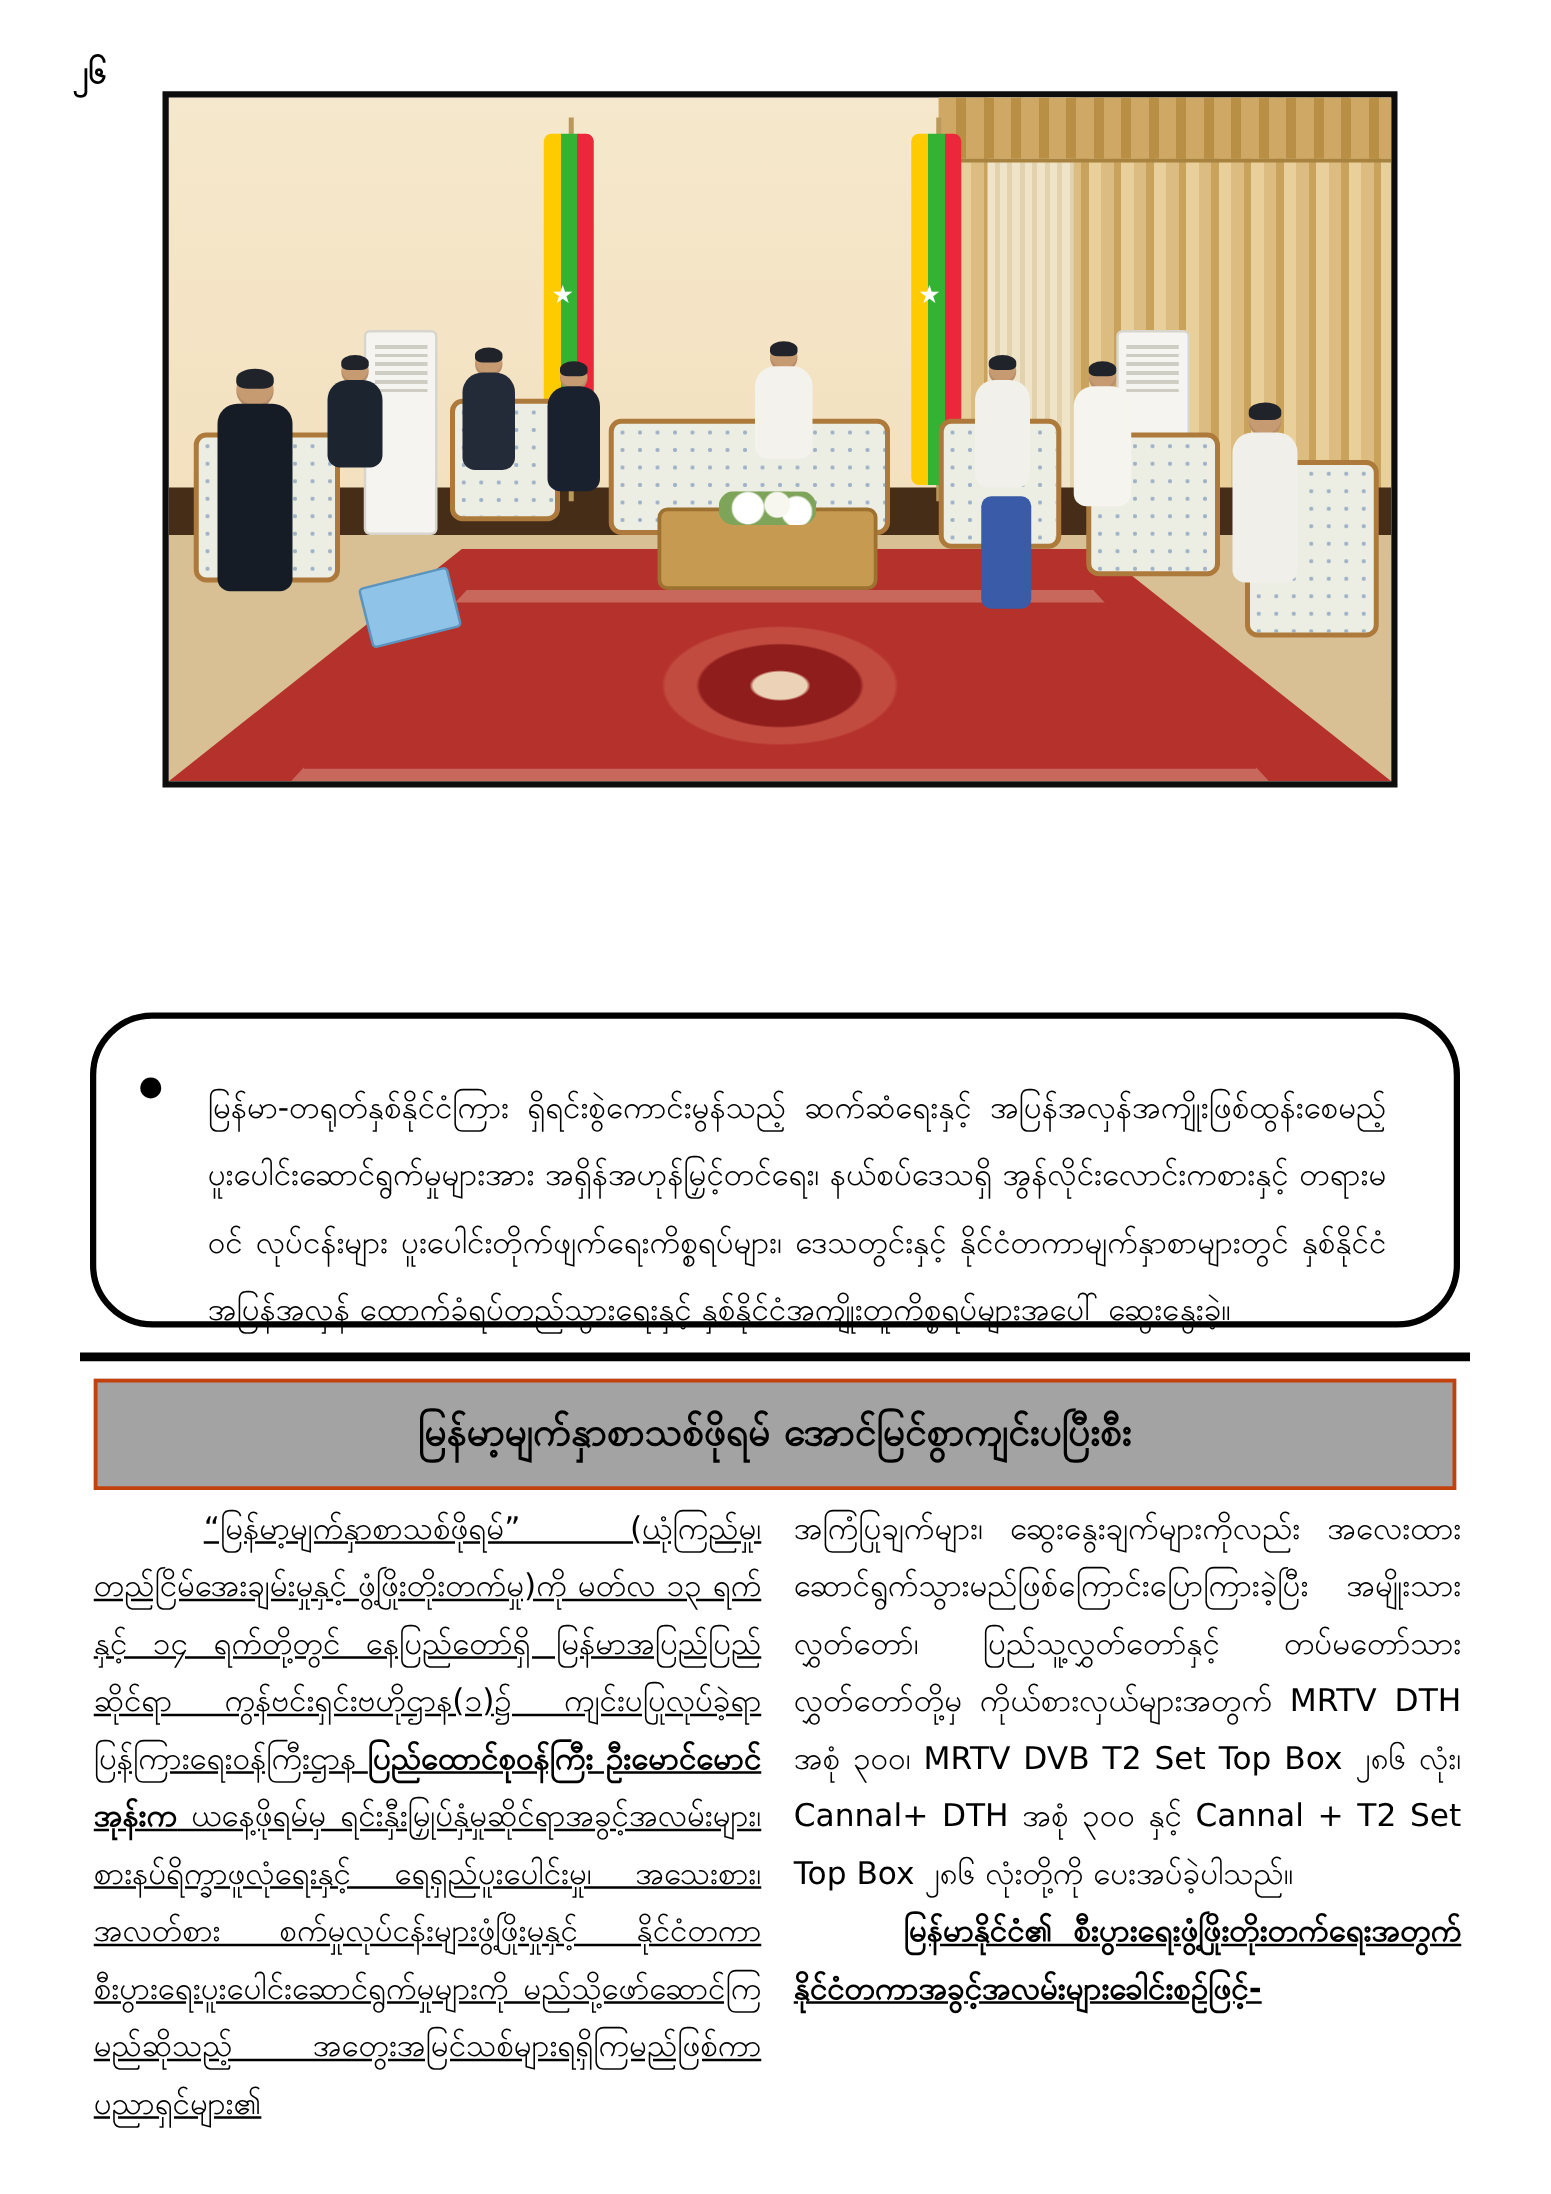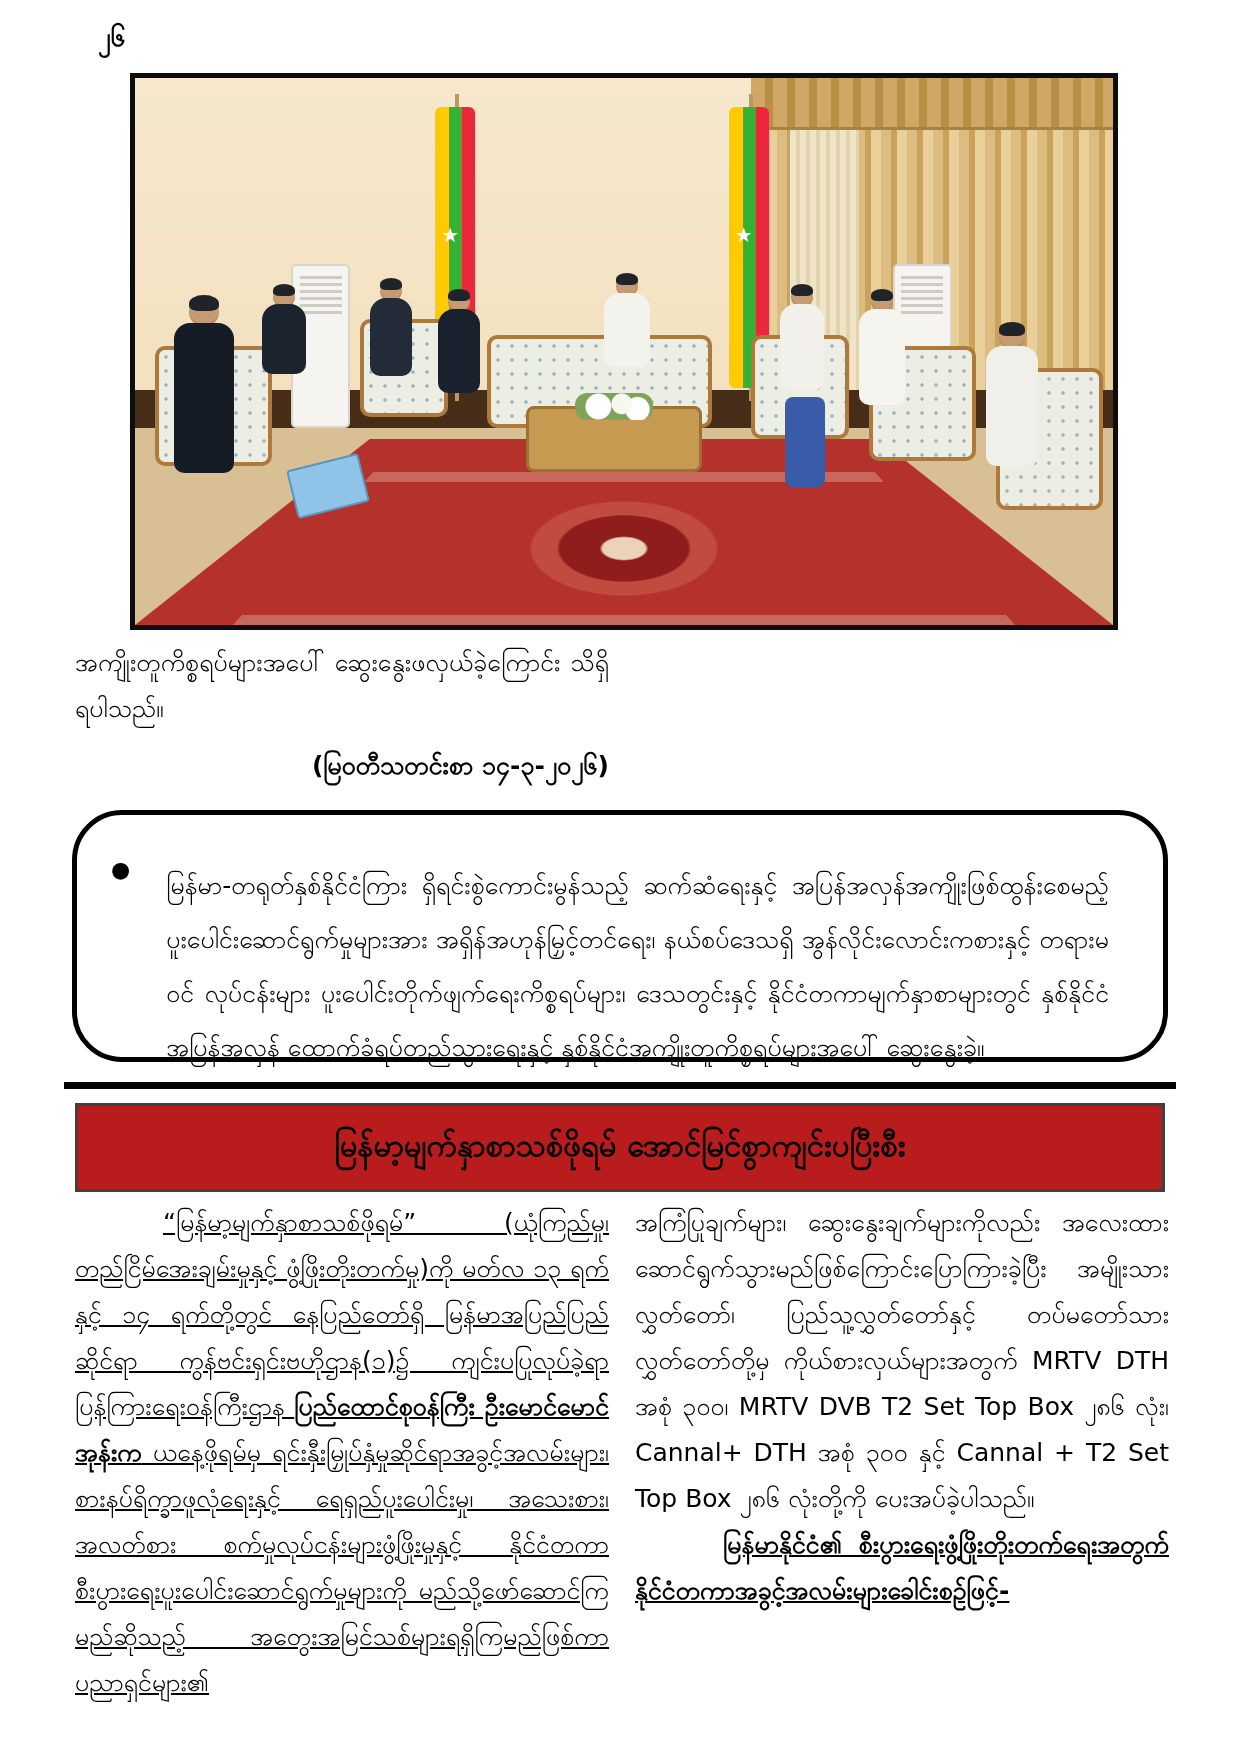--- a/index.html
+++ b/index.html
@@ -5,22 +5,22 @@
   html,body{margin:0;padding:0;background:#ffffff;}
   .page{
     position:relative;
     width:1241px;height:1755px;
     background:#ffffff;
     font-family:"DejaVu Sans","Liberation Sans",sans-serif;
     color:#000;
     overflow:hidden;
   }
   .page-number{
-    position:absolute;left:58px;top:20px;
-    font-size:26px;font-weight:bold;margin-left:40px;
+    position:absolute;left:58px;top:40px;
+    font-size:26px;font-weight:bold;
   }
   
   .photo{
     position:absolute;left:130px;top:73px;width:988px;height:557px;
     margin:0;border:5px solid #0d0d0d;box-sizing:border-box;
     background:linear-gradient(180deg,#f6e8cc 0%,#f3e1c0 55%,#efdcb8 62%);
     overflow:hidden;
   }
   .photo *{position:absolute;}
   .curtain{
@@ -120,21 +120,21 @@
   .summary-box p{
     margin:16px;font-size:25px;font-weight:normal;line-height:54px;text-align:justify;
   }
   
   .thick-rule{
     position:absolute;left:64px;top:1082px;width:1112px;height:7px;
     background:#000;border:none;margin:0;
   }
   .headline{
     position:absolute;left:75px;top:1103px;width:1090px;height:89px;
-    background:#b91c1c;border:3px solid #404040;box-sizing:border-box;
+    background:#a3a3a3;border:3px solid #c2410c;box-sizing:border-box;
     display:flex;align-items:center;justify-content:center;
   }
   .headline h1{margin:0;font-size:31px;font-weight:bold;}
   
   .article2{
     position:absolute;left:75px;top:1200px;width:1094px;
     display:flex;gap:26px;
   }
   .article2 .col{width:534px;}
   .article2 p{
@@ -220,24 +220,20 @@
       <div class="body" style="background:#3a5ba8;height:90px;border-radius:8px;"></div>
     </div>
     <div class="person" style="left:87%;top:45%;width:52px;">
       <div class="head" style="width:26px;height:26px;"></div>
       <div class="body" style="background:#f0efe9;height:120px;"></div>
     </div>
     <div style="left:16%;top:70%;width:70px;height:46px;background:#8fc3e8;border:2px solid #5c94bd;border-radius:4px;transform:rotate(-14deg);"></div>
   </figure>
 
   <section class="article1">
-    <div class="col">
-      <p style="margin:0;">အကျိုးတူကိစ္စရပ်များအပေါ် ဆွေးနွေးဖလှယ်ခဲ့ကြောင်း သိရှိရပါသည်။</p>
-      <p class="attribution">(မြဝတီသတင်းစာ ၁၄-၃-၂၀၂၆)</p>
-    </div>
   </section>
 
   <section class="summary-box">
     <span class="bullet">●</span>
     <p>မြန်မာ-တရုတ်နှစ်နိုင်ငံကြား ရှိရင်းစွဲကောင်းမွန်သည့် ဆက်ဆံရေးနှင့် အပြန်အလှန်အကျိုးဖြစ်ထွန်းစေမည့် ပူးပေါင်းဆောင်ရွက်မှုများအား အရှိန်အဟုန်မြှင့်တင်ရေး၊ နယ်စပ်ဒေသရှိ အွန်လိုင်းလောင်းကစားနှင့် တရားမဝင် လုပ်ငန်းများ ပူးပေါင်းတိုက်ဖျက်ရေးကိစ္စရပ်များ၊ ဒေသတွင်းနှင့် နိုင်ငံတကာမျက်နှာစာများတွင် နှစ်နိုင်ငံအပြန်အလှန် ထောက်ခံရပ်တည်သွားရေးနှင့် နှစ်နိုင်ငံအကျိုးတူကိစ္စရပ်များအပေါ် ဆွေးနွေးခဲ့။</p>
   </section>
 
   <hr class="thick-rule">
 
   <header class="headline">

